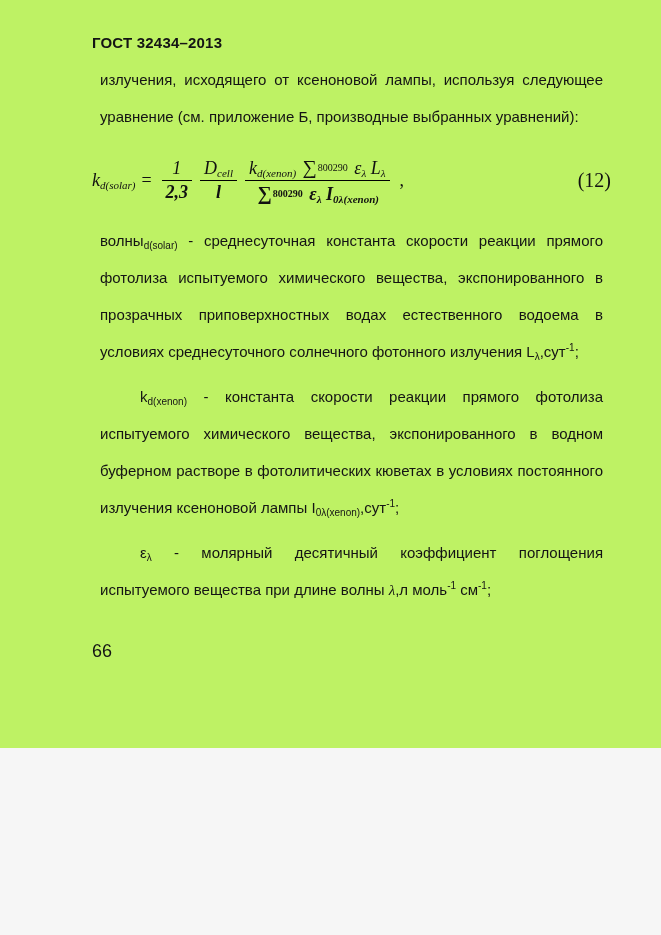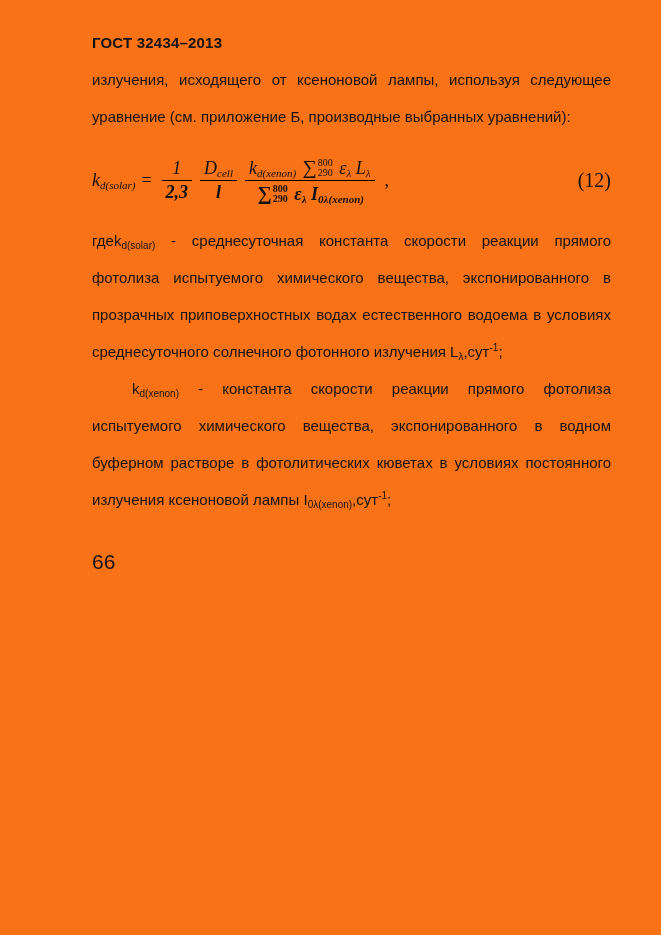--- a/index.html
+++ b/index.html
@@ -1,27 +1,27 @@
 <!DOCTYPE html>
 <html lang="ru"><head>
 <meta charset="utf-8">
 <style>
   html,body{margin:0;padding:0;background:#f6f6f6;}
   .page{
-    width:661px;height:935px;margin:0 auto;background:#f97316;
+    width:661px;height:748px;margin:0 auto;background:#bef264;
     position:relative;box-sizing:border-box;
     padding:34px 50px 0 92px;
     font-family:"Liberation Sans","DejaVu Sans",sans-serif;
     color:#141414;overflow:hidden;
   }
   .doc-header{
     font-size:15px;font-weight:bold;letter-spacing:0.2px;margin:0 0 10px 0;
   }
   .para{
-    font-size:15px;line-height:37px;text-align:justify;margin:0;
+    font-size:15px;line-height:37px;text-align:justify;margin:8px;
   }
   .para sub{font-size:10px;line-height:0;vertical-align:-3px;}
   .para sup{font-size:10px;line-height:0;vertical-align:6px;}
   .para i{font-family:"Liberation Serif","DejaVu Serif",serif;font-style:italic;}
   .indent{text-indent:40px;}
   .intro{margin-top:4px;}
 
   
   .formula-row{
     display:flex;align-items:center;
@@ -32,31 +32,31 @@
   .formula{display:flex;align-items:center;}
   .formula sub{font-size:11px;line-height:0;vertical-align:-3px;}
   .lhs{}
   .eq-sign{margin:0 6px;font-style:normal;}
   .frac{display:inline-block;vertical-align:middle;text-align:center;margin:0 4px;}
   .frac .num,.frac .den{display:block;padding:1px 4px;}
   .frac .den{border-top:1.4px solid #000;font-weight:bold;}
   .sum{display:inline-flex;align-items:center;font-style:normal;margin:0 2px;}
   .sigma{font-size:20px;font-style:normal;}
   .limits{
-    display:inline-flex;flex-direction:column;justify-content:center;
+    display:inline-flex;justify-content:center;
     font-size:10px;line-height:10px;font-style:normal;margin-left:1px;text-align:left;
   }
   .f-comma{margin-left:6px;font-style:normal;}
   .eq-num{
     margin-left:auto;font-style:normal;font-size:20px;
     font-family:Liberation Serif, serif;
   }
 
   .page-num{
-    font-size:21px;margin-top:32px;
+    font-size:18px;margin-top:32px;
   }
 </style>
 </head>
 <body>
 
 <div class="page">
 
   <div class="doc-header">ГОСТ 32434–2013</div>
 
   <p class="para intro">излучения, исходящего от ксеноновой лампы, используя следующее уравнение (см. приложение Б, производные выбранных уравнений):</p>
@@ -96,18 +96,19 @@
             </span>
           <span>ε</span><sub>λ</sub>
           <span>I</span><sub>0λ(xenon)</sub>
         </span>
       </span>
       <span class="f-comma">,</span>
     </span>
     <span class="eq-num">(12)</span>
   </div>
 
-  <p class="para"><span>гдеk</span><sub>d(solar)</sub><span> - среднесуточная константа скорости реакции прямого фотолиза испытуемого химического вещества, экспонированного в прозрачных приповерхностных водах естественного водоема в условиях среднесуточного солнечного фотонного излучения L</span><sub>λ</sub><span>,сут</span><sup>-1</sup><span>;</span></p>
+  <p class="para"><span>волны</span><sub>d(solar)</sub><span> - среднесуточная константа скорости реакции прямого фотолиза испытуемого химического вещества, экспонированного в прозрачных приповерхностных водах естественного водоема в условиях среднесуточного солнечного фотонного излучения L</span><sub>λ</sub><span>,сут</span><sup>-1</sup><span>;</span></p>
   <p class="para indent"><span>k</span><sub>d(xenon)</sub><span> - константа скорости реакции прямого фотолиза испытуемого химического вещества, экспонированного в водном буферном растворе в фотолитических кюветах в условиях постоянного излучения ксеноновой лампы I</span><sub>0λ(xenon)</sub><span>,сут</span><sup>-1</sup><span>;</span></p>
+  <p class="para indent"><span>ε</span><sub>λ</sub><span> - молярный десятичный коэффициент поглощения испытуемого вещества при длине волны </span><i>λ</i><span>,л моль</span><sup>-1</sup><span> см</span><sup>-1</sup><span>;</span></p>
 
   <div class="page-num">66</div>
 
 </div>
 
 </body></html>

